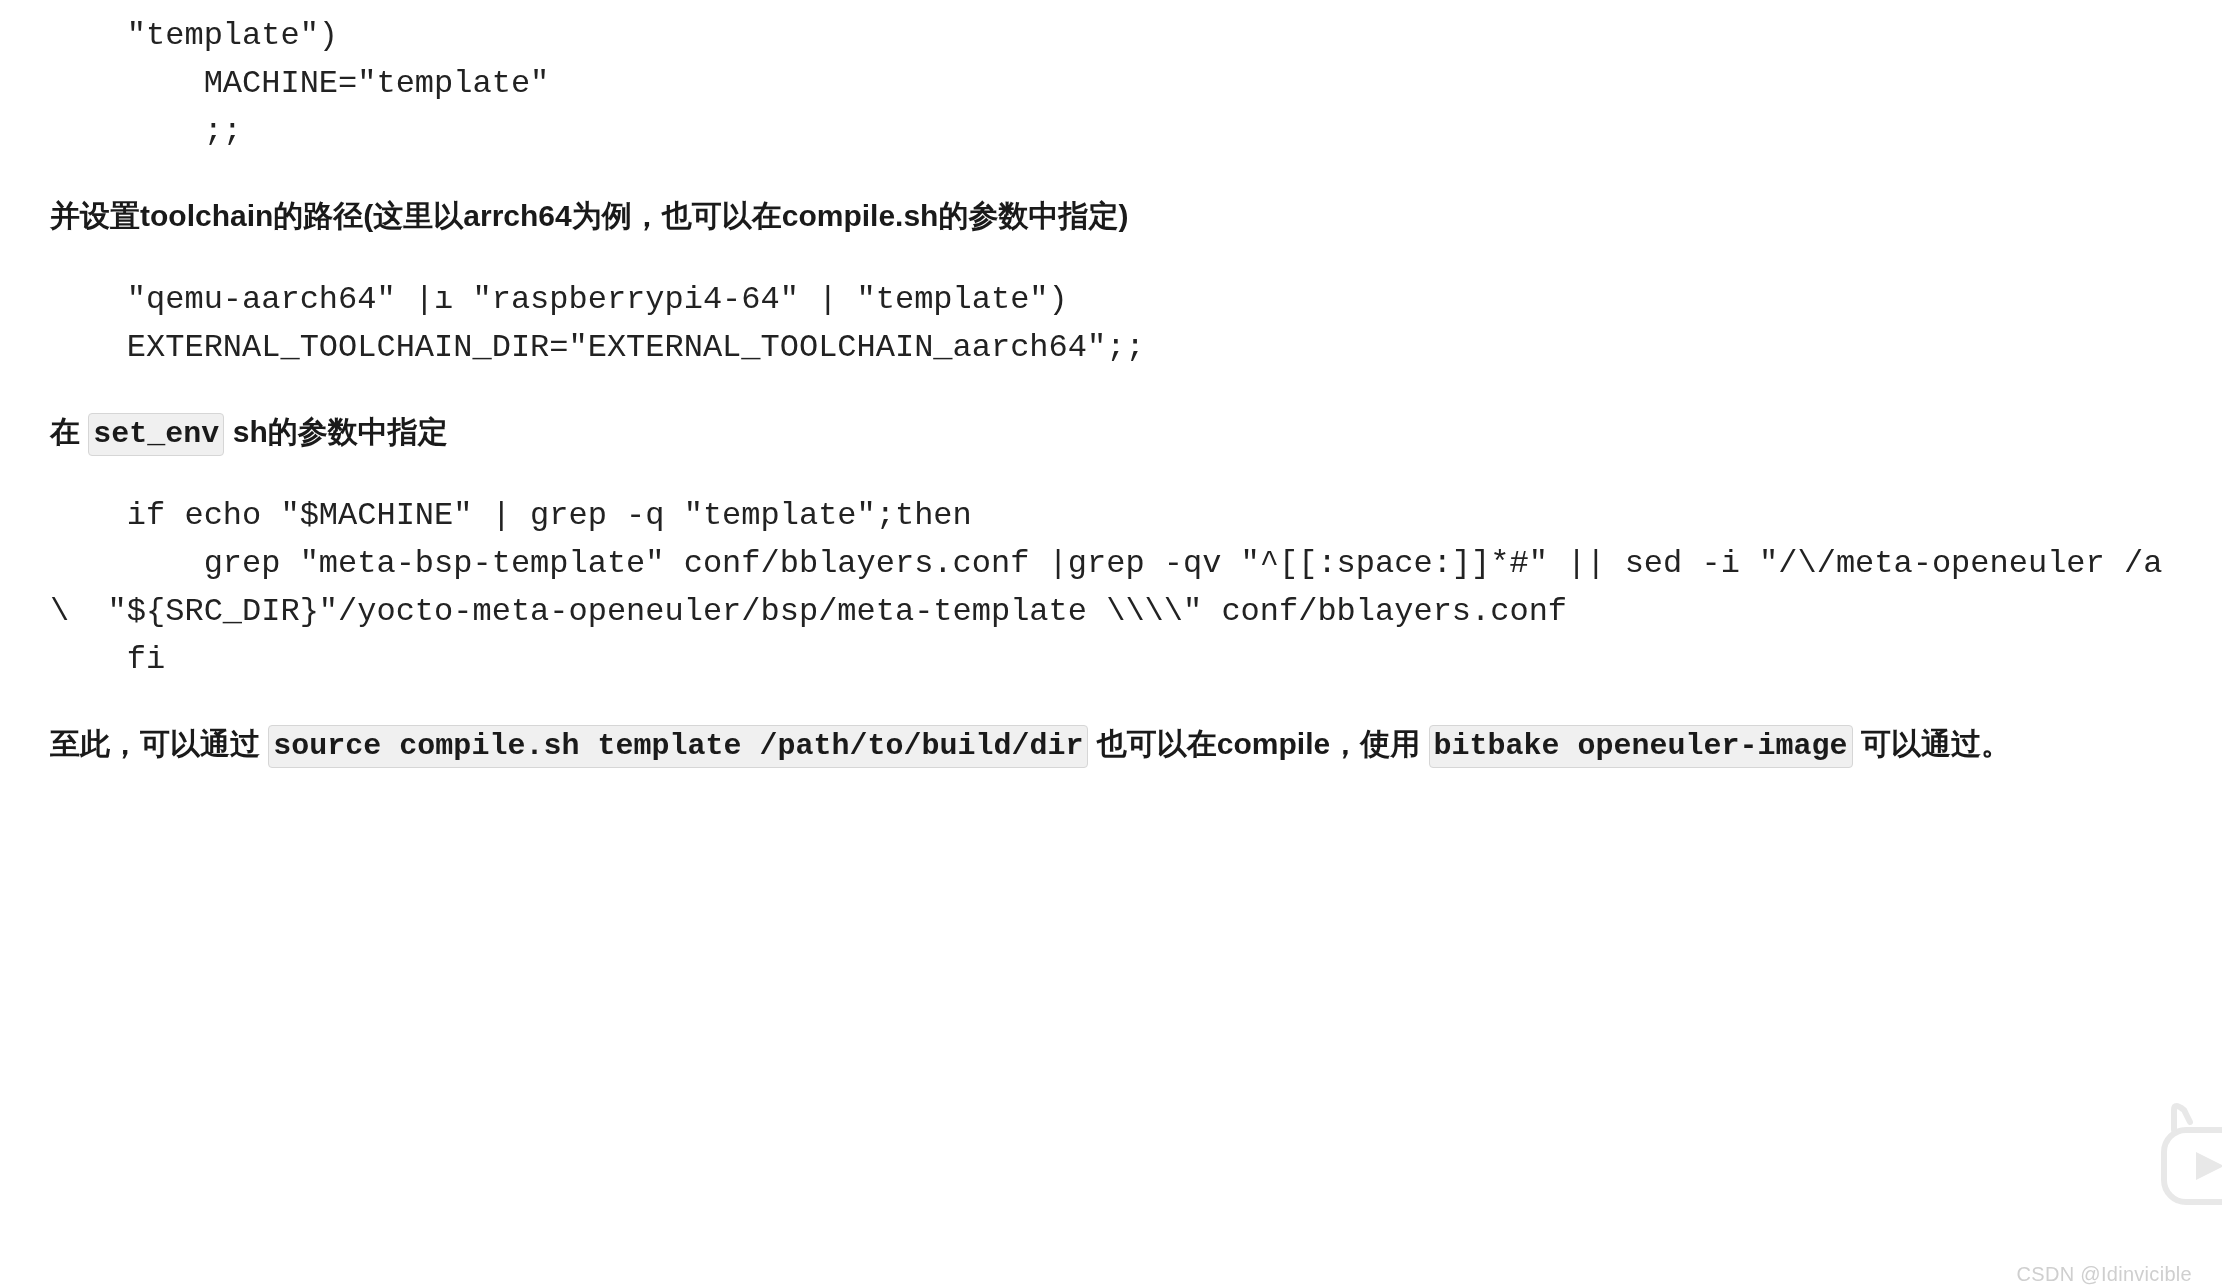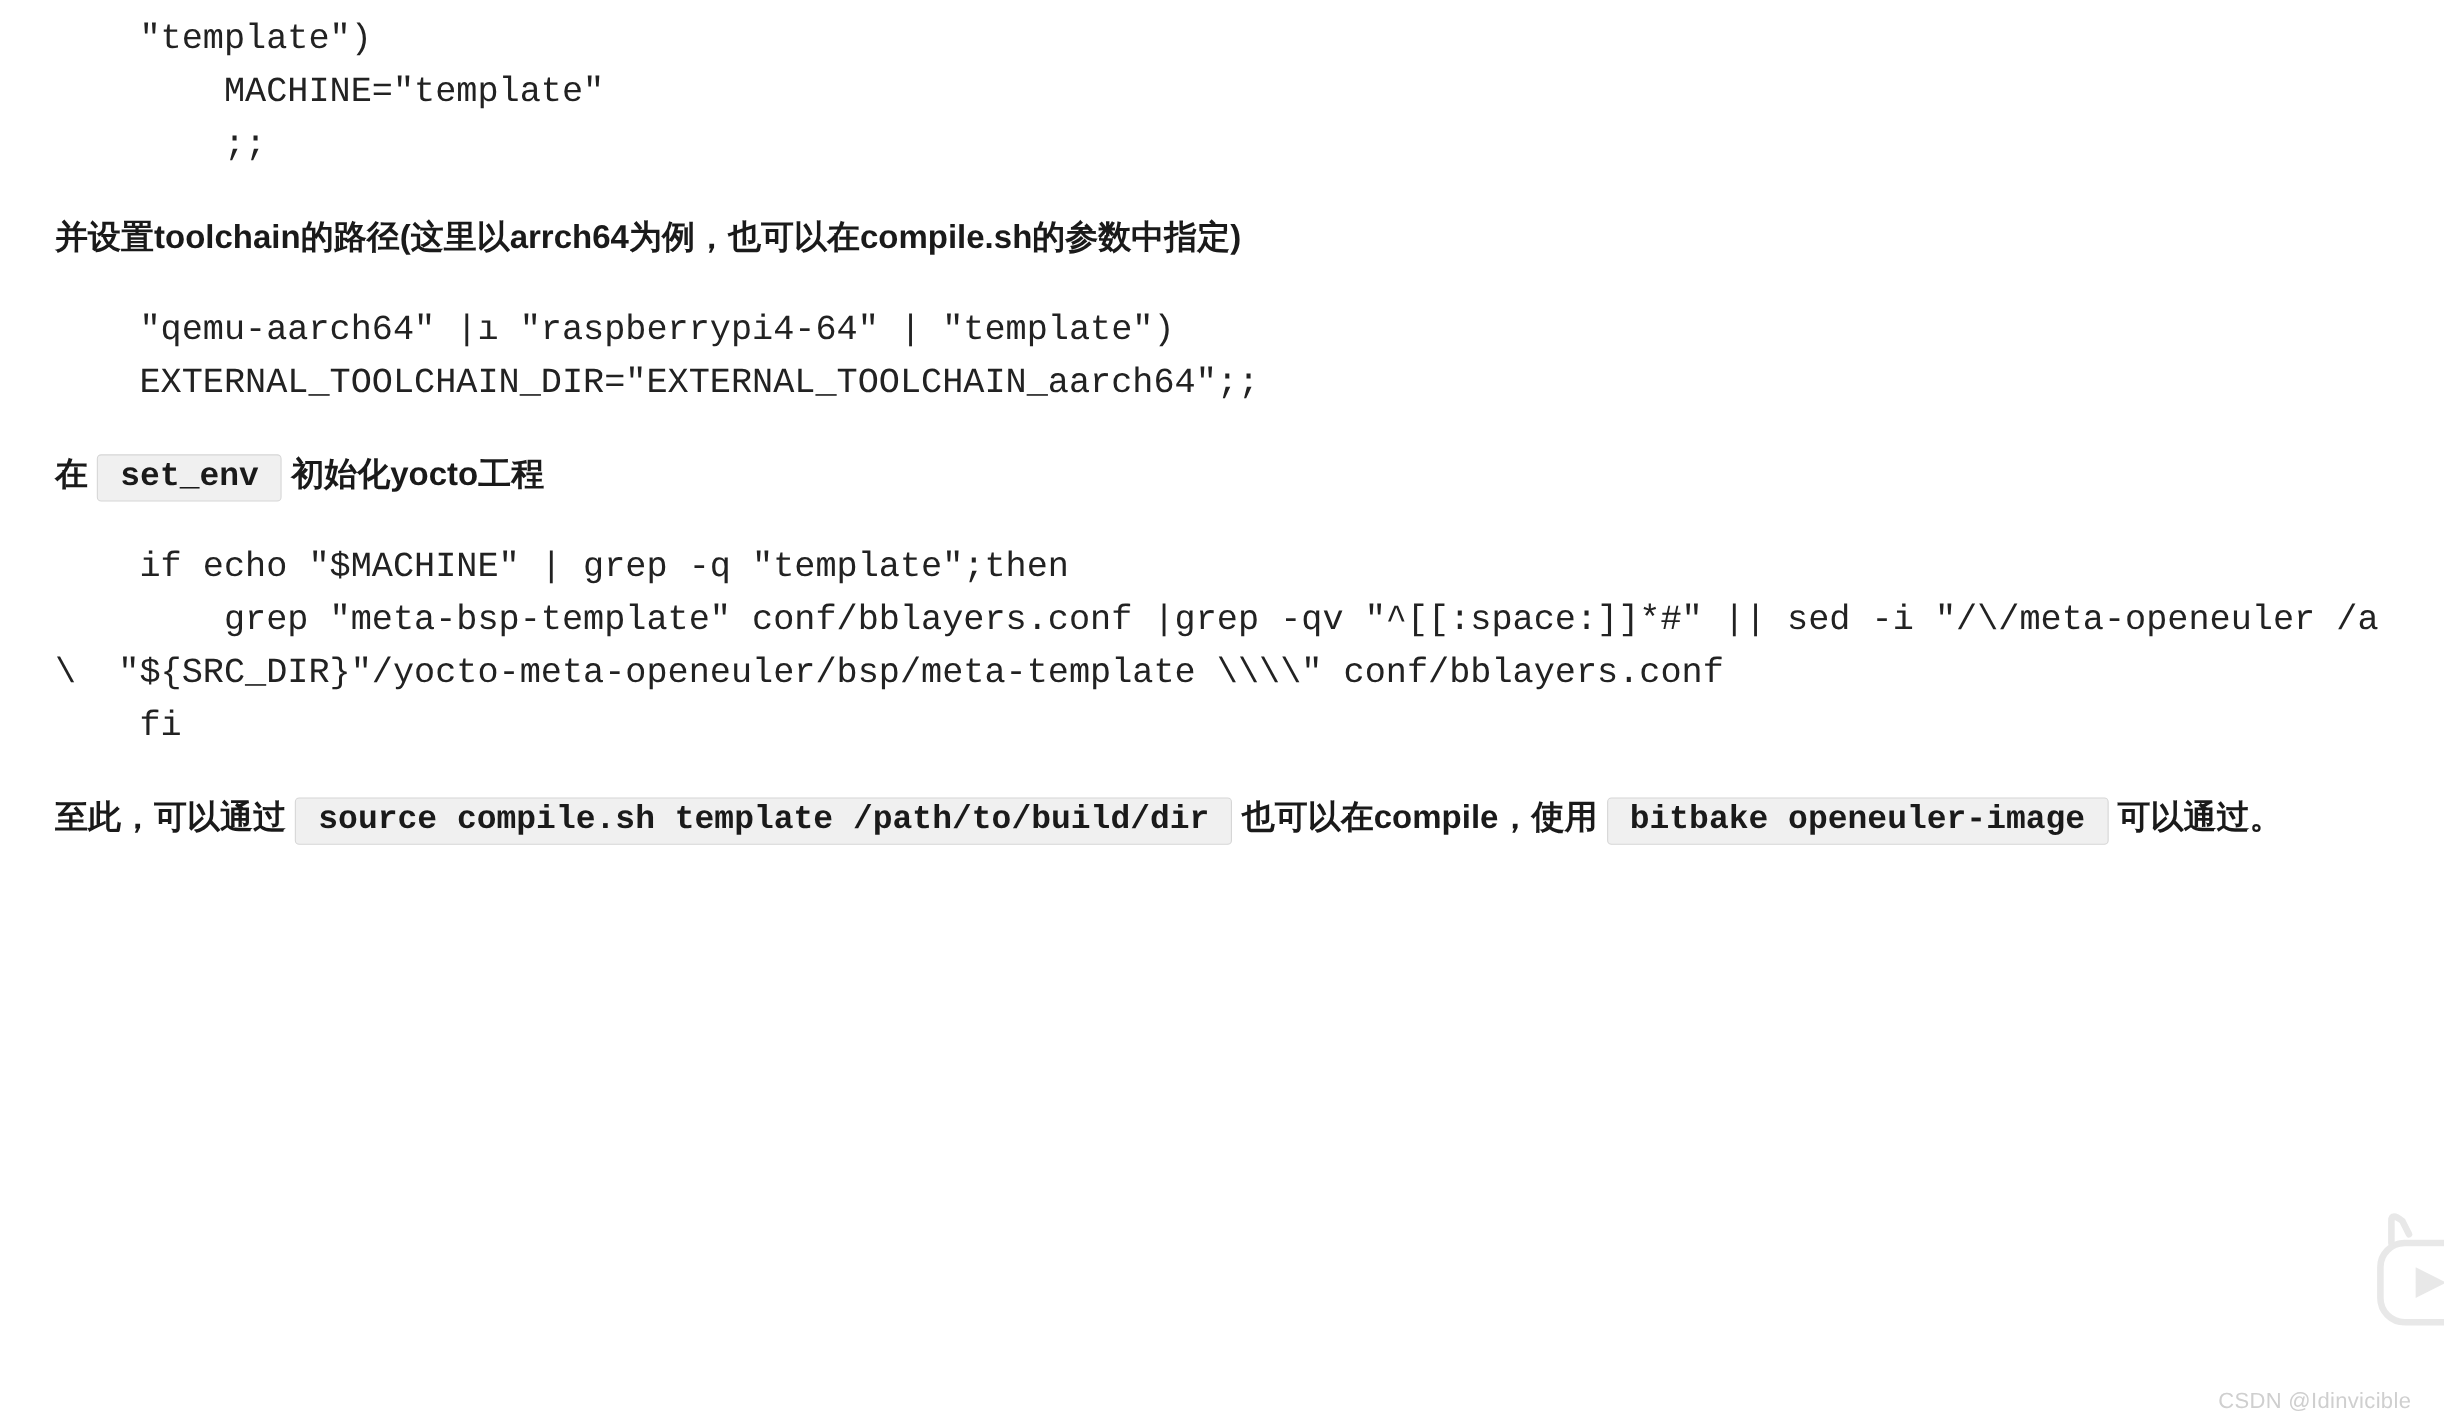--- a/index.html
+++ b/index.html
@@ -37,21 +37,21 @@
     margin: 28px 0;
     font-size: 30px;
     color: #1a1a1a;
     font-weight: bold;
   }
   .inline-code {
     display: inline-block;
     background: #f0f0f0;
     border: 1px solid #d6d6d6;
     border-radius: 4px;
-    padding: 0 20px;
+    padding: 0 4px;
     font-size: 30px;
     vertical-align: baseline;
     line-height: 1.35;
   }
   .watermark {
     position: absolute;
     right: 30px;
     bottom: 8px;
     font-size: 20px;
     color: #cfcfcf;
@@ -83,21 +83,21 @@
   </div>
 
   <p class="body">并设置toolchain的路径(这里以arrch64为例，也可以在compile.sh的参数中指定)</p>
 
   <div class="code-block">
     <pre class="mono">    "qemu-aarch64" |ı "raspberrypi4-64" | "template")
     EXTERNAL_TOOLCHAIN_DIR="EXTERNAL_TOOLCHAIN_aarch64";;</pre>
   </div>
 
   <p class="body">
-    <span>在 </span><span class="inline-code">set_env</span><span> 初始化yocto工程</span>
+    <span>在 </span><span class="inline-code">set_env</span><span> sh的参数中指定</span>
   </p>
 
   <div class="code-block">
     <pre class="mono">    if echo "$MACHINE" | grep -q "template";then
         grep "meta-bsp-template" conf/bblayers.conf |grep -qv "^[[:space:]]*#" || sed -i "/\/meta-openeuler /a \  "${SRC_DIR}"/yocto-meta-openeuler/bsp/meta-template \\\\" conf/bblayers.conf
     fi</pre>
   </div>
 
   <p class="body">
     <span>至此，可以通过 </span><span class="inline-code">source compile.sh template /path/to/build/dir</span><span> 也可以在compile，使用 </span><span class="inline-code">bitbake openeuler-image</span><span> 可以通过。</span>

